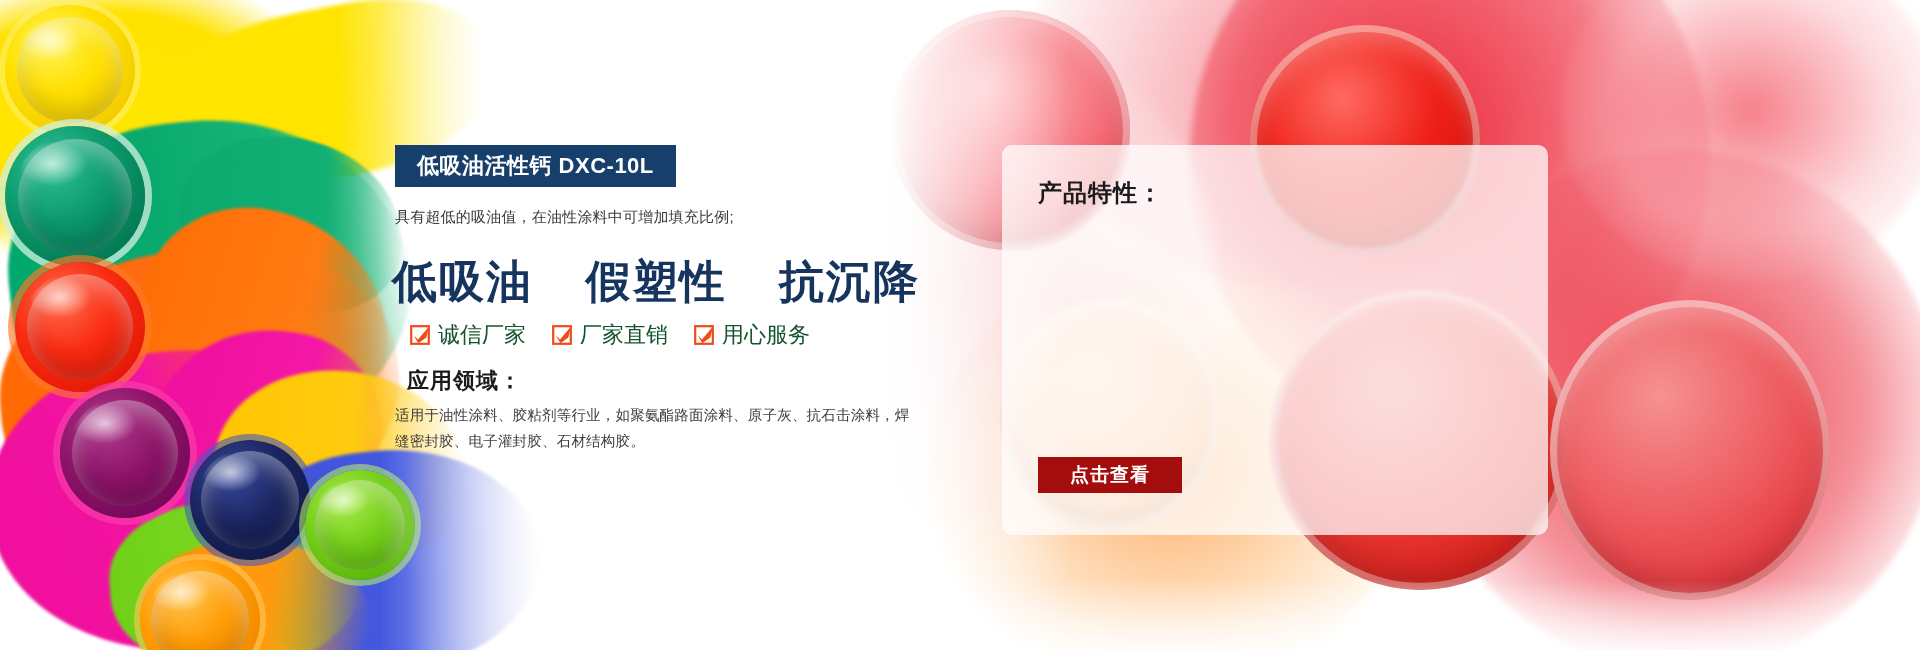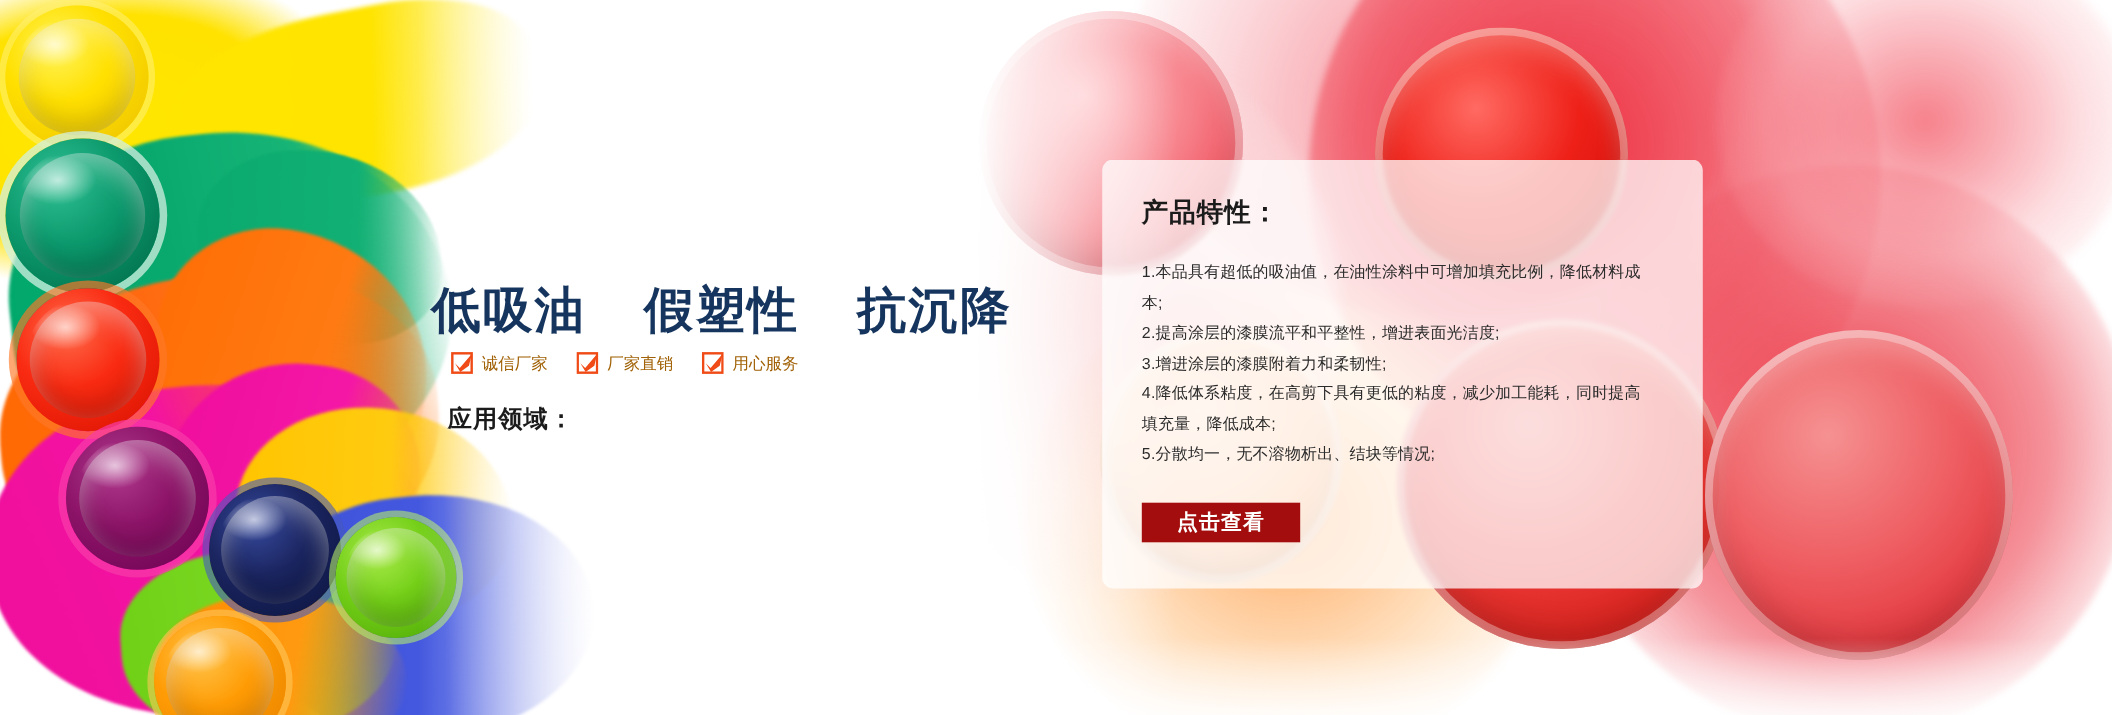--- a/index.html
+++ b/index.html
@@ -210,21 +210,21 @@
   }
   .headline .gap{ display:inline-block; width:26px; }
 
   .feature-row{
     position:absolute; left:18px; top:320px; width:540px;
     display:flex; align-items:center; gap:26px;
   }
   .feature{ display:flex; align-items:center; gap:8px; }
   .chk{ width:20px; height:20px; position:relative; flex:0 0 auto; }
   .chk svg{ display:block; }
-  .feature-label{ font-size:15px; color:#a16207; white-space:nowrap; }
+  .feature-label{ font-size:22px; color:#14532d; white-space:nowrap; }
 
   .section-title{
     position:absolute; left:15px; top:366px;
     font-size:22px; font-weight:bold; color:#1b1b1b; letter-spacing:1px;
   }
   .section-body{
     position:absolute; left:3px; top:402px; width:520px;
     font-size:14.5px; line-height:26px; color:#3d3d3d; letter-spacing:.2px;
   }
 
@@ -319,21 +319,23 @@
     <div class="r-pot rp5">
         <span class="ring"></span>
       </div>
 
     <div class="fade-left-right"></div>
     <div class="fade-bottom-right"></div>
   </div>
 
   <div class="center-col">
 
-
+    <div class="title-badge">低吸油活性钙 DXC-10L</div>
+
+    <div class="subtitle">具有超低的吸油值，在油性涂料中可增加填充比例;</div>
 
     <div class="headline">
       <span>低吸油</span>
       <span class="gap"></span>
       <span>假塑性</span>
       <span class="gap"></span>
       <span>抗沉降</span>
     </div>
 
     <div class="feature-row">
@@ -364,29 +366,23 @@
             <rect x="1.2" y="1.2" width="17.6" height="17.6" fill="#ffffff" stroke="#f04b16" stroke-width="2.2"></rect>
             <path d="M3.6 10.2 L8 14.6 L19 1.6 L16.3 12.6 L8.4 18.2 Z" fill="#f04b16"></path>
           </svg>
         </span>
         <span class="feature-label">用心服务</span>
       </div>
 
     </div>
 
     <div class="section-title">应用领域：</div>
+    <div class="section-body">适用于油性涂料、胶粘剂等行业，如聚氨酯路面涂料、原子灰、抗石击涂料，焊缝密封胶、电子灌封胶、石材结构胶。</div>
   </div>
 
   <div class="info-panel">
     <div class="panel-title">产品特性：</div>
 
-    <div class="panel-list">
-      <p class="li">1.本品具有超低的吸油值，在油性涂料中可增加填充比例，降低材料成本;</p>
-      <p class="li">2.提高涂层的漆膜流平和平整性，增进表面光洁度;</p>
-      <p class="li">3.增进涂层的漆膜附着力和柔韧性;</p>
-      <p class="li">4.降低体系粘度，在高剪下具有更低的粘度，减少加工能耗，同时提高填充量，降低成本;</p>
-      <p class="li">5.分散均一，无不溶物析出、结块等情况;</p>
-    </div>
 
     <button class="cta-btn">点击查看</button>
   </div>
 
 </div>
 
 </body></html>

